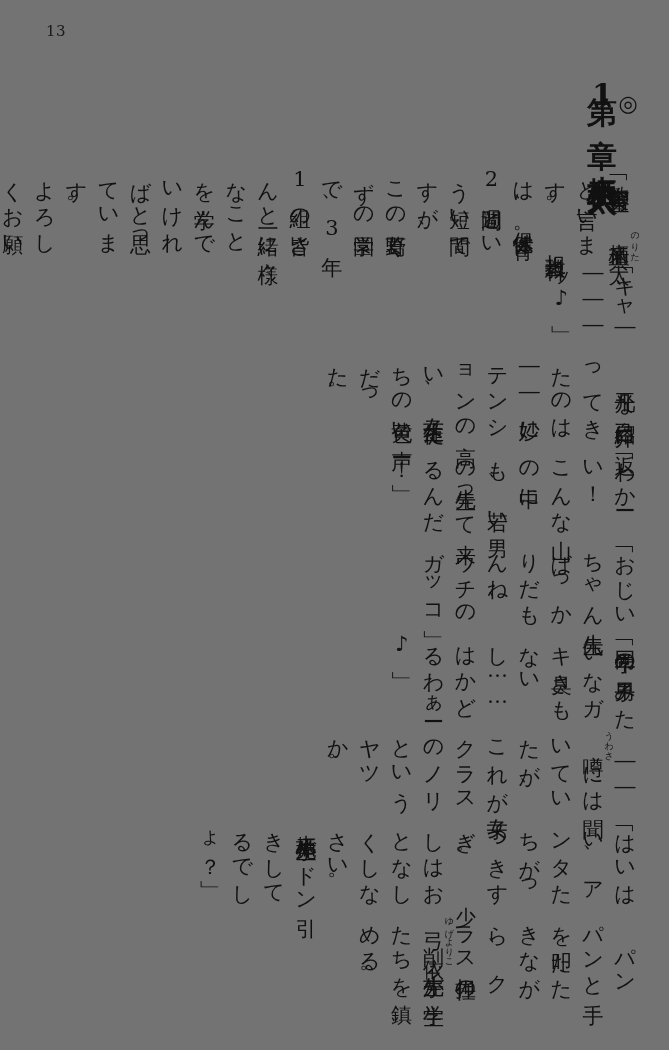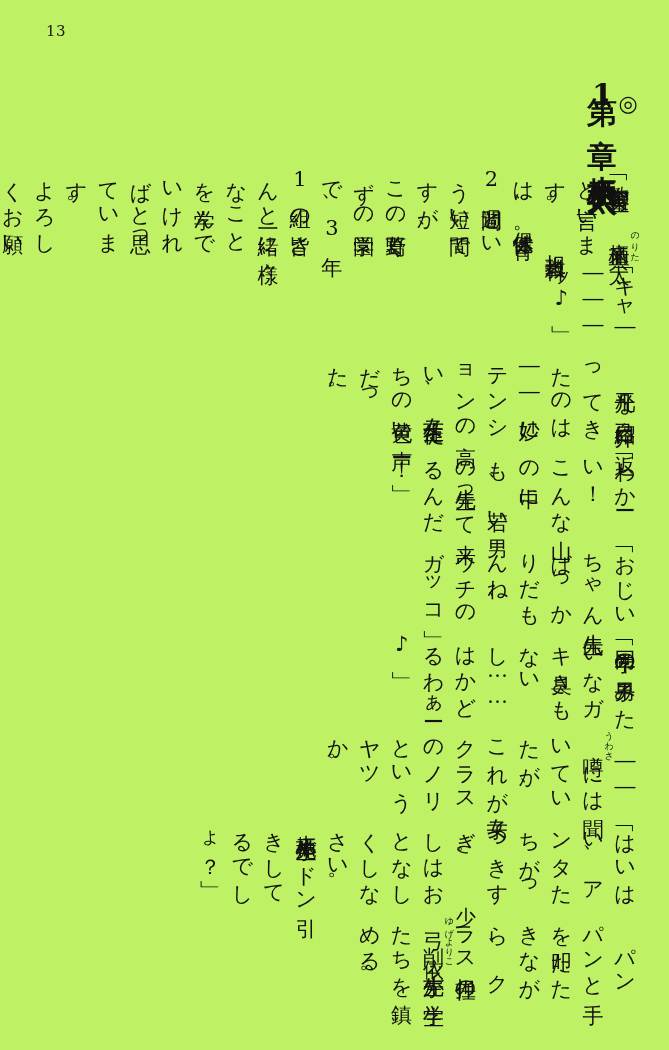--- a/index.html
+++ b/index.html
@@ -14,21 +14,21 @@
     overflow: hidden;
     font-family: "DejaVu Serif", "Liberation Serif", serif;
     color: #111111;
   }
 
   .page {
     position: absolute;
     inset: 0;
     width: 669px;
     height: 1050px;
-    background: #bef264;
+    background: #737373;
   }
 
   
   .page-number {
     position: absolute;
     top: 22px;
     left: 46px;
     font-size: 15px;
     font-family: "DejaVu Serif", "Liberation Serif", serif;
     color: #1a1a1a;

